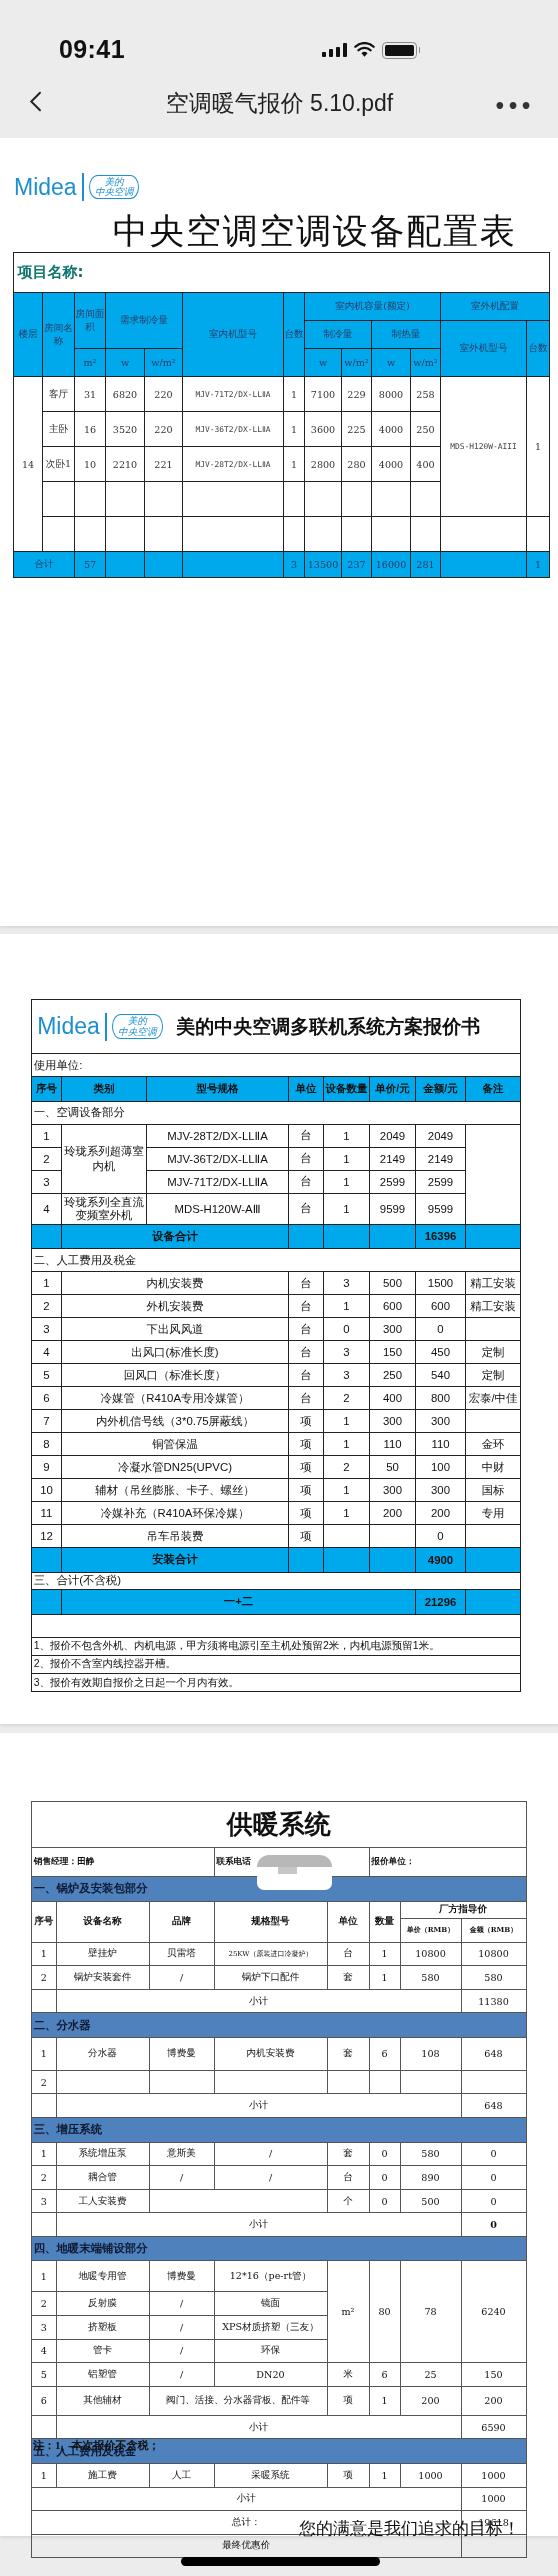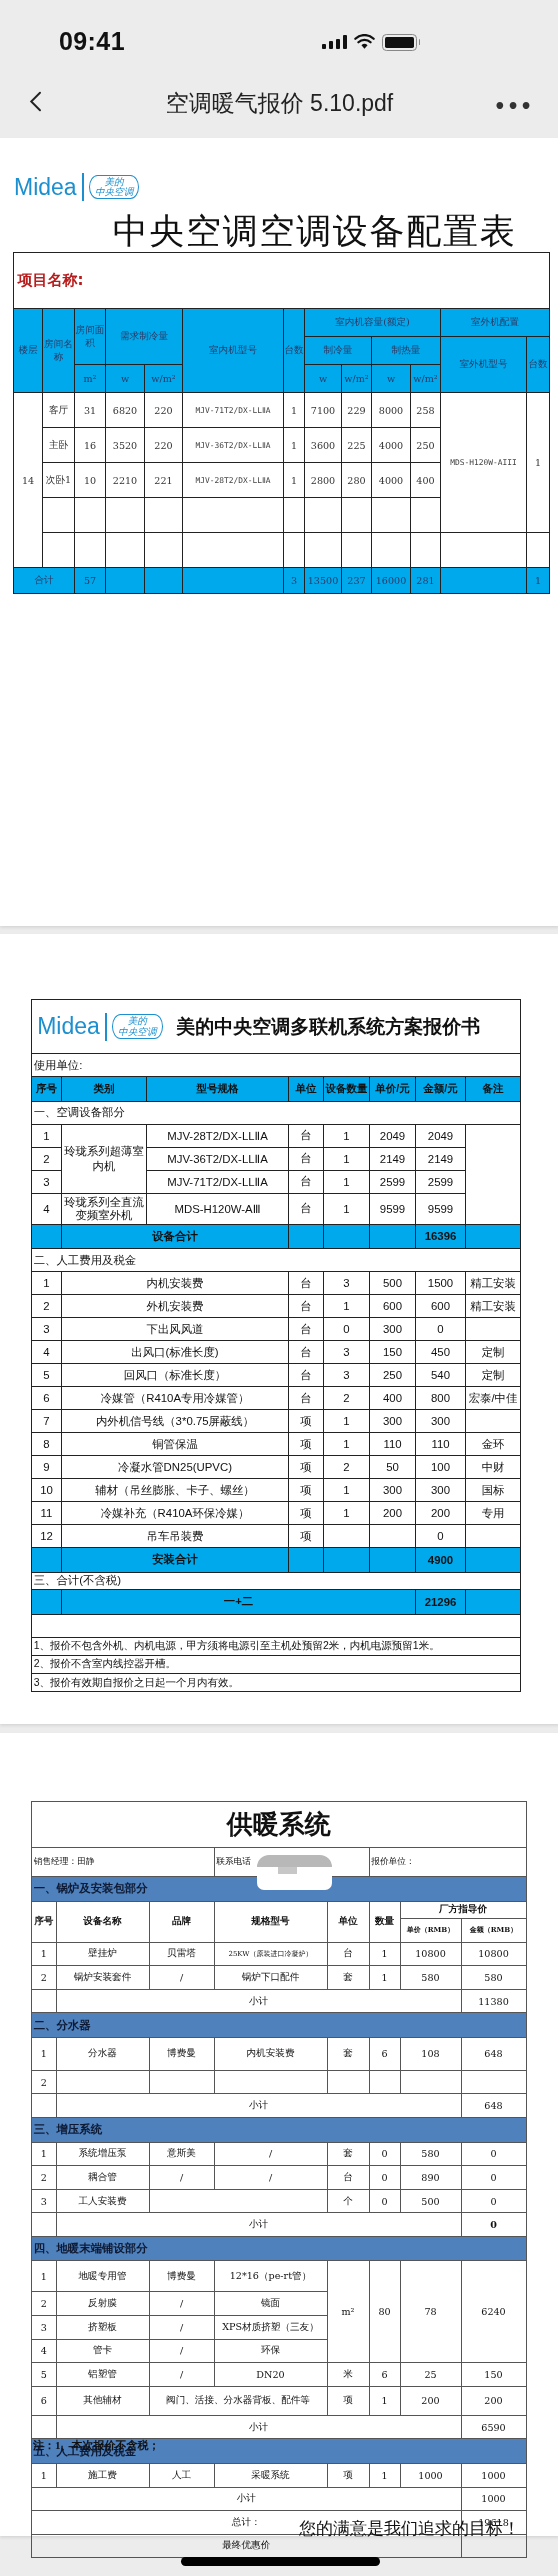--- a/index.html
+++ b/index.html
@@ -1,17 +1,17 @@
 <!DOCTYPE html>
 <html style="font-size:14px"><head>
 <meta charset="utf-8">
 <style>
   * { box-sizing: border-box; margin: 0; padding: 0; }
   html, body { width: 559px; height: 2576px; background: #ececec; overflow: hidden; font-family: "DejaVu Sans", sans-serif; color: #111; }
-  .statusbar { position: absolute; left: 0; top: 4px; width: 462px; height: 70px; }
+  .statusbar { position: absolute; left: 0; top: 12px; width: 462px; height: 70px; }
   .time { position: absolute; left: 59px; top: 23px; font-family: "Liberation Sans", sans-serif; font-size: 25px; font-weight: 600; letter-spacing: 0.4px; }
   .sys-icons { position: absolute; right: 45px; top: 30px; display: flex; align-items: center; gap: 7px; }
   .signal { display: flex; align-items: flex-end; gap: 2.6px; height: 14px; }
   .signal span { width: 4.4px; background: #111; border-radius: 0.9px; display: block; }
   .battery { width: 35px; height: 16.6px; border: 1.7px solid #888; border-radius: 4.4px; padding: 1.7px; position: relative; }
   .battery .fill { width: 100%; height: 100%; background: #111; border-radius: 1.7px; }
   .battery:after { content: ""; position: absolute; right: -4.4px; top: 4.4px; width: 1.7px; height: 5.2px; background: #888; border-radius: 0.9px; }
   .navbar { position: absolute; left: 0; top: 70px; width: 559px; height: 66px; }
   .back { position: absolute; left: 19px; top: 14px; width: 35px; height: 35px; }
   .nav-title { position: absolute; left: 0; right: 0; top: 17.5px; text-align: center; font-family: "Liberation Sans", sans-serif; font-size: 23px; color: #222; }
@@ -30,38 +30,38 @@
   .logo { position: absolute; display: flex; align-items: center; }
   .logo .m { font-family: "Liberation Sans", sans-serif; color: #1b8fcf; font-size: 23px; }
   .logo .sep { width: 1.7px; height: 28px; background: #1b8fcf; margin: 0 5.2px; }
   .logo .cn { color: #1b8fcf; font-style: italic; font-size: 9.6px; line-height: 10.5px; text-align: center; border: 0.9px solid #1b8fcf; border-radius: 8.7px / 12.2px; padding: 0.9px 5.2px; }
   .p1-logo { left: 14px; top: 35px; }
   .p1-title { position: absolute; left: 0; right: 0; top: 70px; text-align: center; font-family: "DejaVu Sans", sans-serif; font-size: 35px; padding-left: 70px; letter-spacing: 1.7px; }
   .p1-table { position: absolute; left: 13px; top: 114px; width: 529px; font-family: "DejaVu Serif", serif; font-size: 9.6px; color: #333; }
   .p1-table td { height: 35px; }
   .p1-table .hdr td { background: #00a9ec; color: #2a3a66; height: 28px; }
   .p1-table .total td { background: #00a9ec; color: #2a3a66; height: 26px; }
-  .p1-table .proj td { text-align: left; font-size: 15px; font-weight: bold; color: #b91c1c; height: 56px; border-bottom: 0.9px solid #222; padding-left: 3.5px; font-family: "DejaVu Sans", sans-serif; }
+  .p1-table .proj td { text-align: left; font-size: 15px; font-weight: bold; color: #0f766e; height: 40px; border-bottom: 0.9px solid #222; padding-left: 3.5px; font-family: "DejaVu Sans", sans-serif; }
   .model { font-family: "DejaVu Sans Mono", monospace; font-size: 7.9px; color: #444; }
 
   
   .p2-table { position: absolute; left: 31px; top: 65px; width: 489px; font-family: "Liberation Sans", sans-serif; font-size: 11.4px; border: 1.7px solid #222; }
   .p2-table td { height: 23px; }
   .p2-table .title-row td { height: 54px; text-align: left; }
   .p2-title { font-size: 19px; font-weight: bold; display: inline-block; vertical-align: middle; margin-left: 10.5px; }
   .p2-table .hdr td { background: #00a9ec; font-weight: bold; height: 24.5px; font-size: 10.5px; }
   .p2-table .sec td { text-align: left; padding-left: 1.7px; height: 23px; border-left: 0.9px solid #222; border-right: 0.9px solid #222; margin-top: 46px; }
   .p2-table .blue td { background: #00a9ec; font-weight: bold; height: 24.5px; }
   .p2-table .note td { text-align: left; padding-left: 1.7px; height: 18.3px; font-size: 10.5px; }
 
   
   .p3-table { position: absolute; left: 31px; top: 68px; width: 495px; font-family: "DejaVu Serif", serif; font-size: 9.6px; border: 0.9px solid #444; }
   .p3-table td { border: 0.9px solid #555; height: 23.6px; }
   .p3-table .title-row td { height: 46px; font-family: "DejaVu Sans", sans-serif; font-size: 26px; font-weight: bold; margin-top: 32px; }
-  .p3-table .info td { height: 29px; text-align: left; padding-left: 1.7px; font-size: 8.7px; font-weight: normal; }
+  .p3-table .info td { height: 29px; text-align: left; padding-left: 1.7px; font-size: 8.7px; font-weight: bold; }
   .p3-table .sec td { background: #4f81bd; color: #0e1a33; text-align: left; padding-left: 1.7px; font-size: 11.4px; font-weight: bold; height: 24.5px; }
   .small { font-size: 7px; }
   .p3-note { position: absolute; left: 33px; top: 705px; font-family: Liberation Serif, serif; font-size: 11px; font-weight: bold; }
   .p3-slogan { position: absolute; right: 39px; top: 784px; font-family: "DejaVu Serif", serif; font-size: 17px; }
   .blur-bubble { position: absolute; left: 257px; top: 122px; width: 75px; height: 35px; }
   .blur-bubble .cap { position: absolute; left: 0; top: 0; width: 75px; height: 12.2px; background: #b8b8b8; border-radius: 17.5px 17.5px 0 0; }
   .blur-bubble .stem { position: absolute; left: 21px; top: 12.2px; width: 19px; height: 7px; background: #c7c7c7; }
   .blur-bubble .base { position: absolute; left: 0; top: 19px; width: 75px; height: 15.7px; background: #fff; border-radius: 0 0 7px 7px; }
 </style>
 </head>

